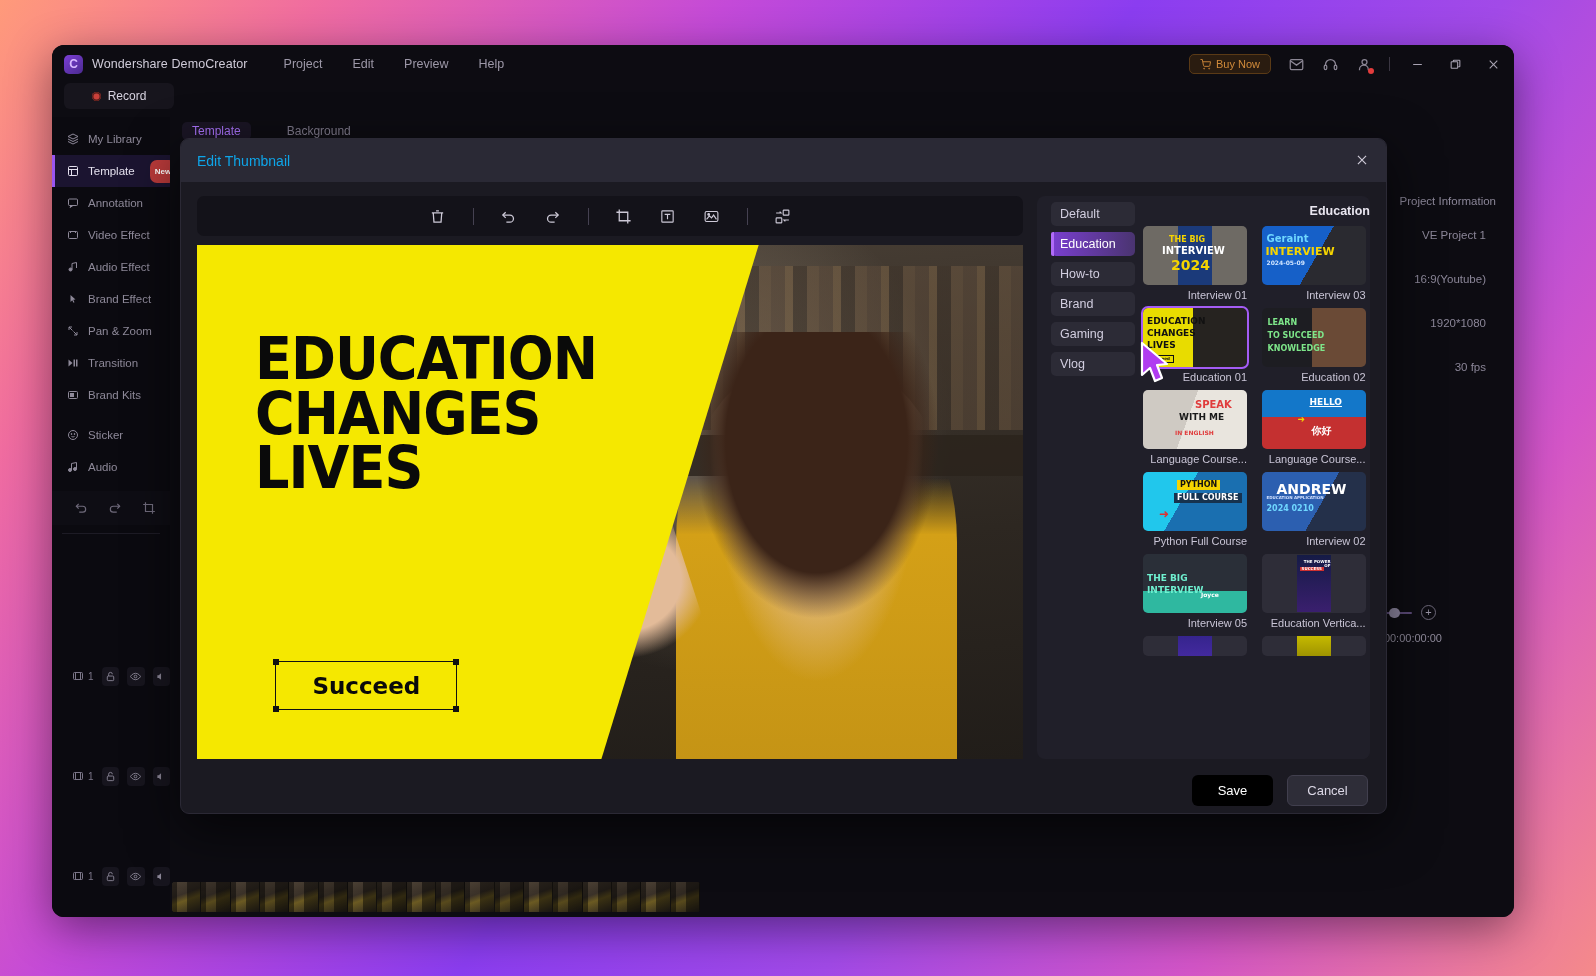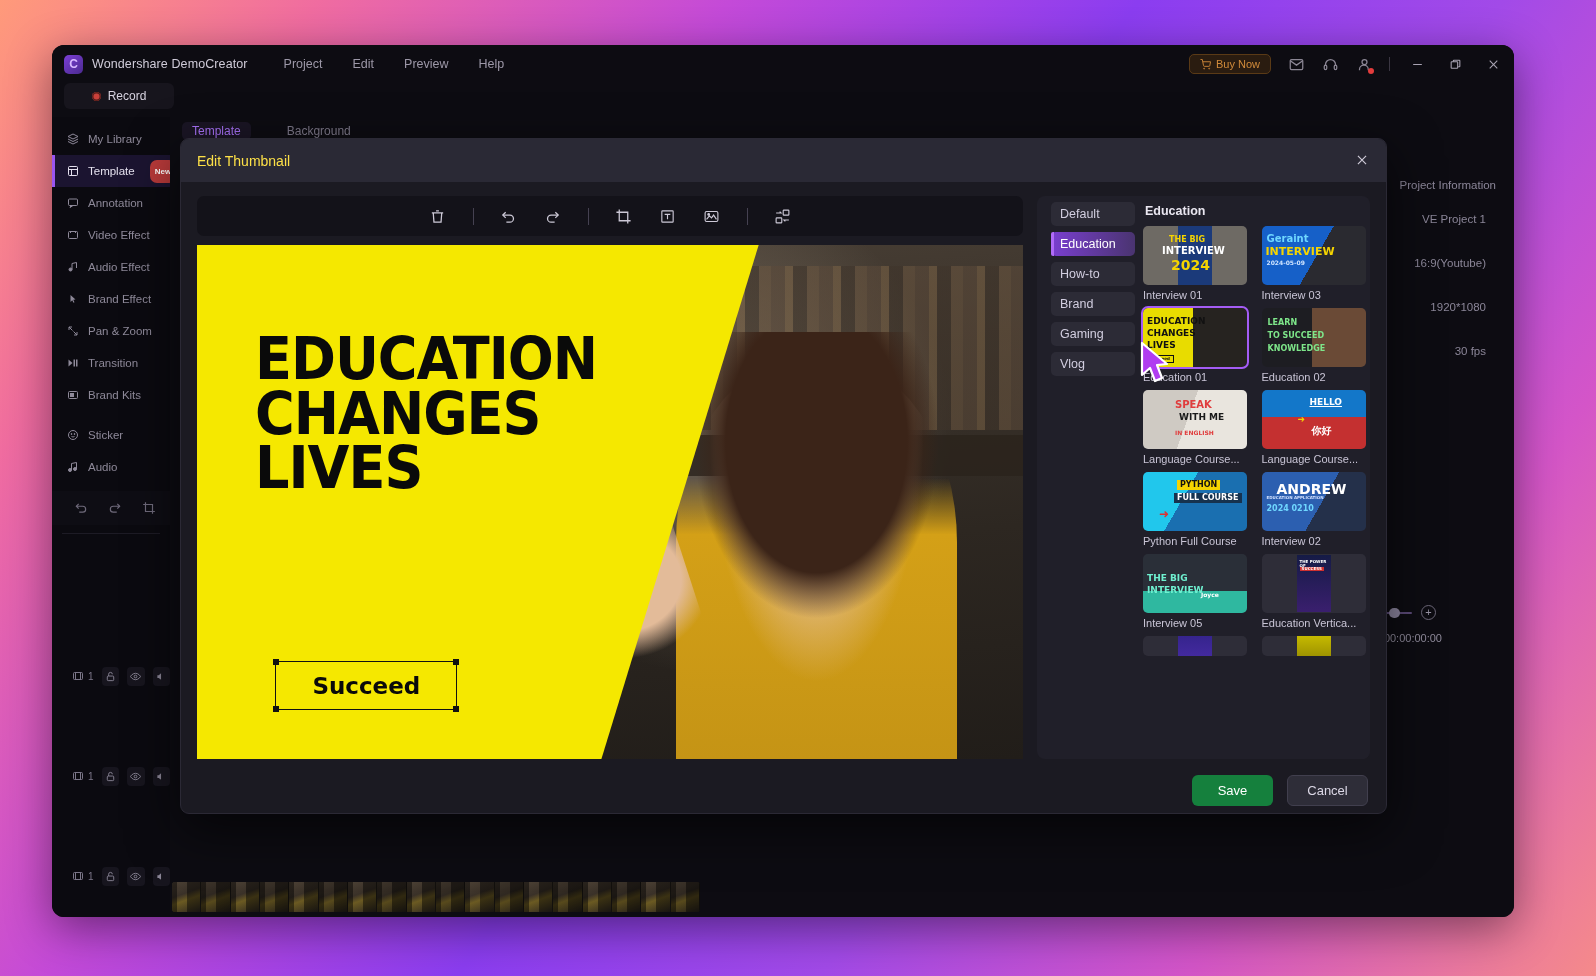--- a/index.html
+++ b/index.html
@@ -91,21 +91,21 @@
   .tab { font-size:12px; color:#7d7889; padding:2px 10px; border-radius:5px; }
   .tab.active { color:#a670f5; background:#1a1524; }
 
   .preview-strip {
     position:absolute; left:452px; top:75px; width:600px; height:24px;
     background:#3c3327; border-radius:4px 4px 0 0;
   }
 
   
   .proj-info { position:absolute; right:10px; top:62px; width:190px; text-align:right; }
-  .proj-title { font-size:11.5px; color:#8b8698; margin-bottom:22px; padding-right:8px; }
+  .proj-title { font-size:11.5px; color:#8b8698; margin-bottom:22px; padding-right:8px;margin-top:16px; }
   .proj-line { font-size:11.5px; color:#8b8698; margin-bottom:32px; padding-right:18px; }
 
   
   .zoom-bar { position:absolute; right:78px; top:488px; display:flex; align-items:center; gap:9px; }
   .zoom-circ { width:15px; height:15px; border-radius:50%; border:1px solid #6d6879; color:#9a95a6; font-size:11px; display:flex; align-items:center; justify-content:center; line-height:1; }
   .zoom-track { width:86px; height:2px; background:#5b4a78; border-radius:2px; position:relative; }
   .zoom-knob { position:absolute; right:12px; top:-4px; width:11px; height:10px; border-radius:5px; background:#8d86a0; }
   .timecode { position:absolute; right:72px; top:515px; font-size:11px; color:#908b9c; }
 
   
@@ -128,21 +128,21 @@
     position:absolute; left:128px; top:93px; width:1207px; height:676px;
     background:#1b1a22; border-radius:9px;
     box-shadow:0 16px 52px rgba(0,0,0,.62);
     border:1px solid #2b2935;
     display:flex; flex-direction:column; overflow:hidden;
   }
   .modal-head {
     height:43px; background:#2a2935; display:flex; align-items:center;
     padding:0 16px; position:relative; flex-shrink:0;
   }
-  .modal-title { font-size:14px; color:#fde047; }
+  .modal-title { font-size:14px; color:#0ea5e9; }
   .modal-close { position:absolute; right:14px; top:11px; width:20px; height:20px; color:#cfcbd8; display:flex; align-items:center; justify-content:center; }
   .modal-close svg { width:14px; height:14px; }
   .modal-body { flex:1; display:flex; padding:14px 16px 0 16px; gap:14px; }
 
   
   .editor-col { width:826px; display:flex; flex-direction:column; }
   .edit-toolbar {
     height:40px; background:#131219; border-radius:7px;
     display:flex; align-items:center; justify-content:center; gap:22px;
   }
@@ -203,21 +203,21 @@
   .h-tl{left:-3px;top:-3px;} .h-tr{right:-3px;top:-3px;}
   .h-bl{left:-3px;bottom:-3px;} .h-br{right:-3px;bottom:-3px;}
 
   
   .tpl-col {
     width:344px; background:#201f29; border-radius:8px;
     display:flex; flex-direction:column; overflow:hidden; padding:0;
   }
   .tpl-head { height:44px; display:flex; align-items:center; padding-left:16px; }
   .tpl-head-label { font-size:14px; font-weight:bold; color:#b06bf8; }
-  .tpl-main { flex:1; display:flex; overflow:hidden; }
+  .tpl-main { flex:1; display:flex; overflow:hidden;text-align:right; }
   .cat-col { width:98px; padding:6px 0 0 14px; flex-shrink:0; }
   .cat-item {
     height:24px; border-radius:5px; background:#2c2b36; margin-bottom:6px;
     display:flex; align-items:center; padding-left:9px;
     font-size:12.5px; color:#d2cee0;
   }
   .cat-item.active {
     background: linear-gradient(90deg,#7a3fd0,#4a3470);
     color:#fff; position:relative;
   }
@@ -235,21 +235,21 @@
   .tpl-label { font-size:11px; color:#c9c5d6; margin-top:4px; white-space:nowrap; overflow:hidden; text-overflow:ellipsis; }
   .mini-txt { position:absolute; font-family:"DejaVu Sans", sans-serif; font-weight:bold; line-height:1; }
 
   .grid-fade { position:absolute; left:0; right:0; bottom:0; height:26px; background:linear-gradient(transparent,#201f29); pointer-events:none; }
 
   .modal-foot { height:62px; display:flex; align-items:center; justify-content:flex-end; padding-right:18px; gap:14px; flex-shrink:0; }
   .btn {
     width:81px; height:31px; border-radius:6px; font-size:13px;
     display:flex; align-items:center; justify-content:center;
   }
-  .btn-save { background:#15803d; color:#fff; }
+  .btn-save { background:#000000; color:#fff; }
   .btn-cancel { background:#2e2d38; color:#dcd8e6; border:1px solid #413f4e; }
 
   
   .cursor { position:absolute; left:1086px; top:296px; width:34px; height:42px; pointer-events:none; z-index:50; }
 </style>
 </head>
 <body>
 
 <div id="app-window">
 
@@ -701,21 +701,21 @@
                 <div class="tpl-thumb" style="background:linear-gradient(90deg,#1d1d22 0 48%,#6a4a36 48%)">
                   <span class="mini-txt" style="left:6px;top:11px;font-size:8px;color:#7ee68a;">LEARN</span>
                   <span class="mini-txt" style="left:6px;top:24px;font-size:8px;color:#7ee68a;">TO SUCCEED</span>
                   <span class="mini-txt" style="left:6px;top:37px;font-size:8px;color:#7ee68a;">KNOWLEDGE</span>
                 </div>
                 <div class="tpl-label">Education 02</div>
               </div>
 
               <div class="tpl-cell">
                 <div class="tpl-thumb" style="background:linear-gradient(110deg,#cfcac3 0 44%,#e9e5de 44%)">
-                  <span class="mini-txt" style="left:32px;top:10px;font-size:10px;color:#e03c3c;">SPEAK</span>
+                  <span class="mini-txt" style="left:52px;top:10px;font-size:10px;color:#e03c3c;">SPEAK</span>
                   <span class="mini-txt" style="left:36px;top:23px;font-size:9px;color:#1a1a1a;">WITH ME</span>
                   <span class="mini-txt" style="left:32px;top:40px;font-size:6px;color:#e03c3c;">IN ENGLISH</span>
                 </div>
                 <div class="tpl-label">Language Course...</div>
               </div>
 
               <div class="tpl-cell">
                 <div class="tpl-thumb" style="background:linear-gradient(180deg,#1377c9 0 46%,#c43030 46%)">
                   <span class="mini-txt" style="left:48px;top:8px;font-size:9px;color:#fff;text-decoration:underline;">HELLO</span>
                   <span class="mini-txt" style="left:50px;top:36px;font-size:10px;color:#fff;">你好</span>

